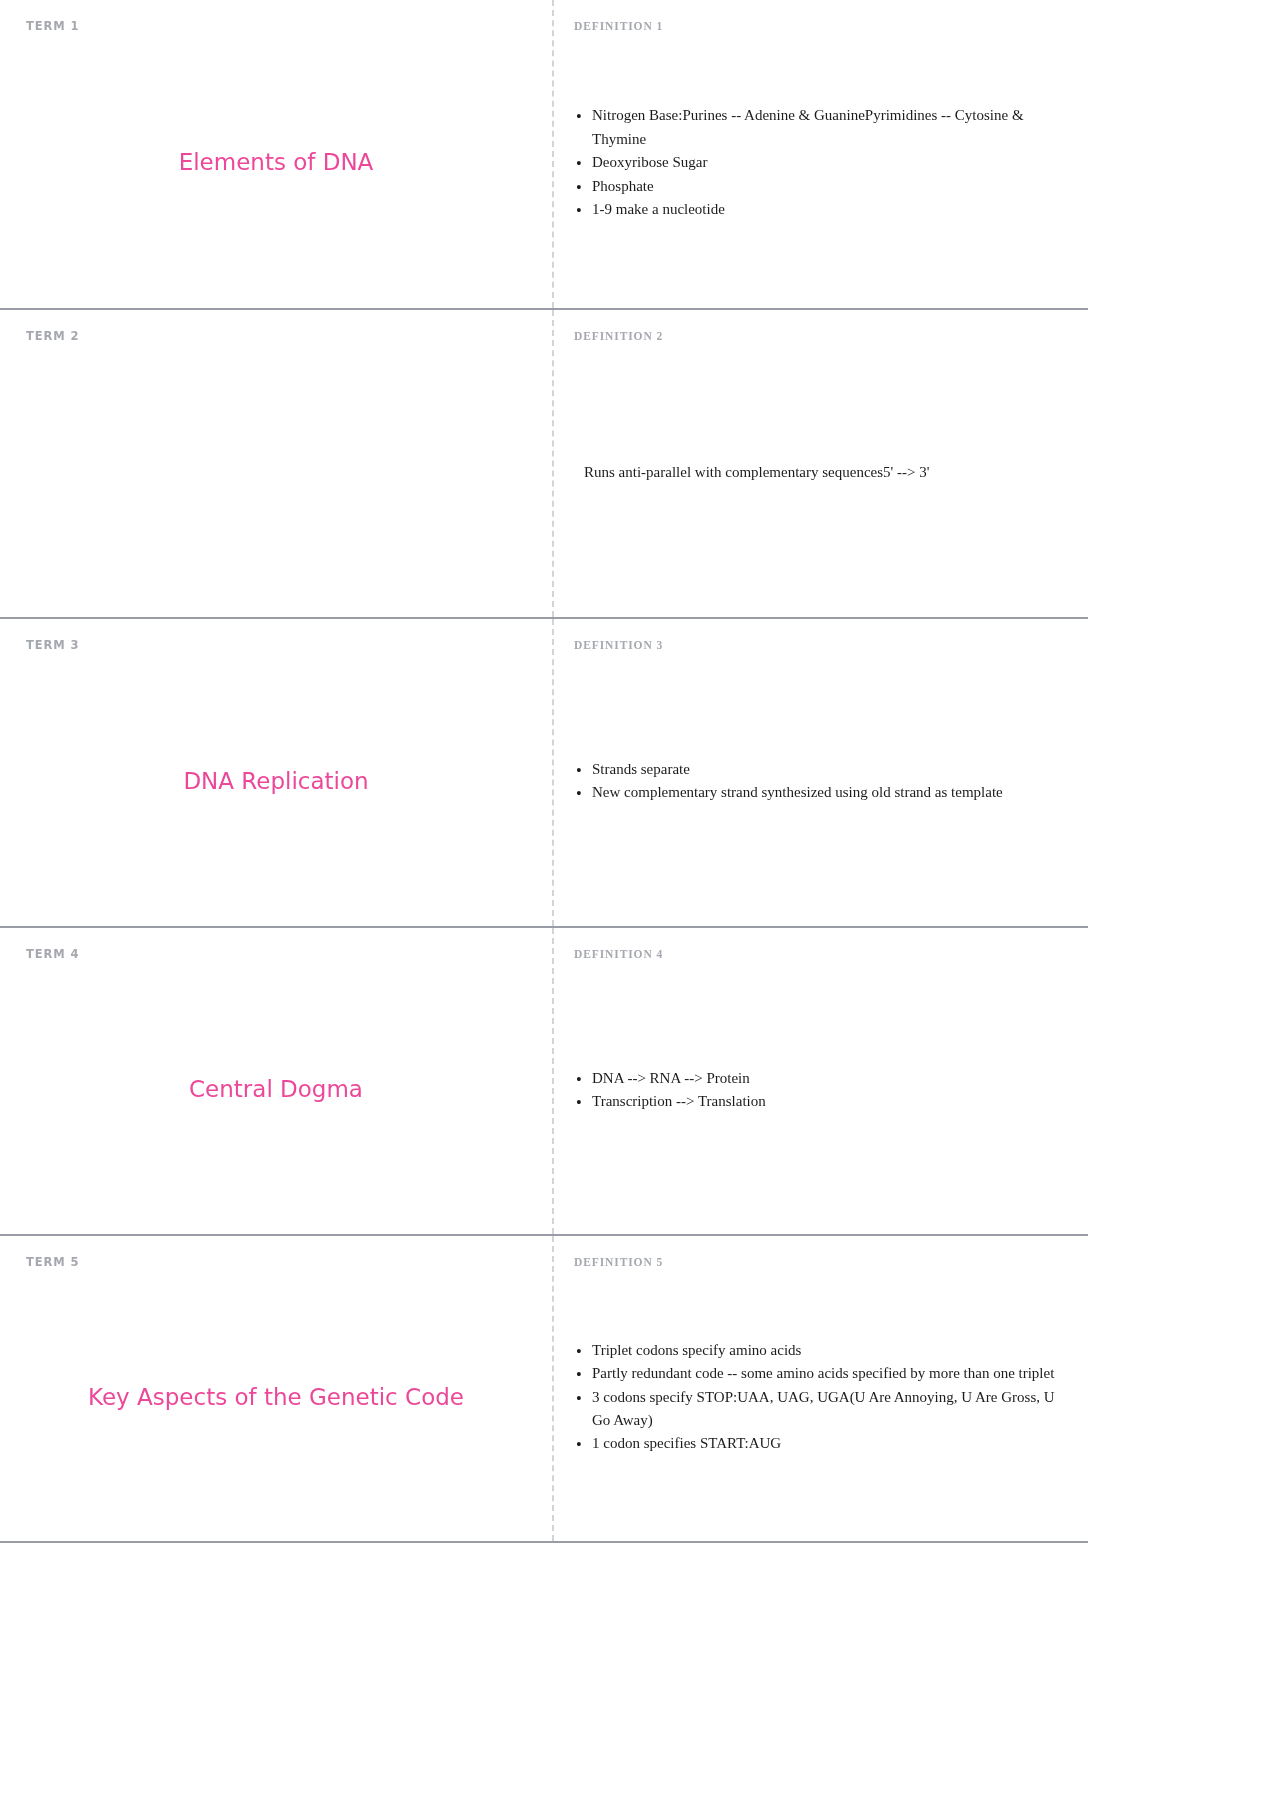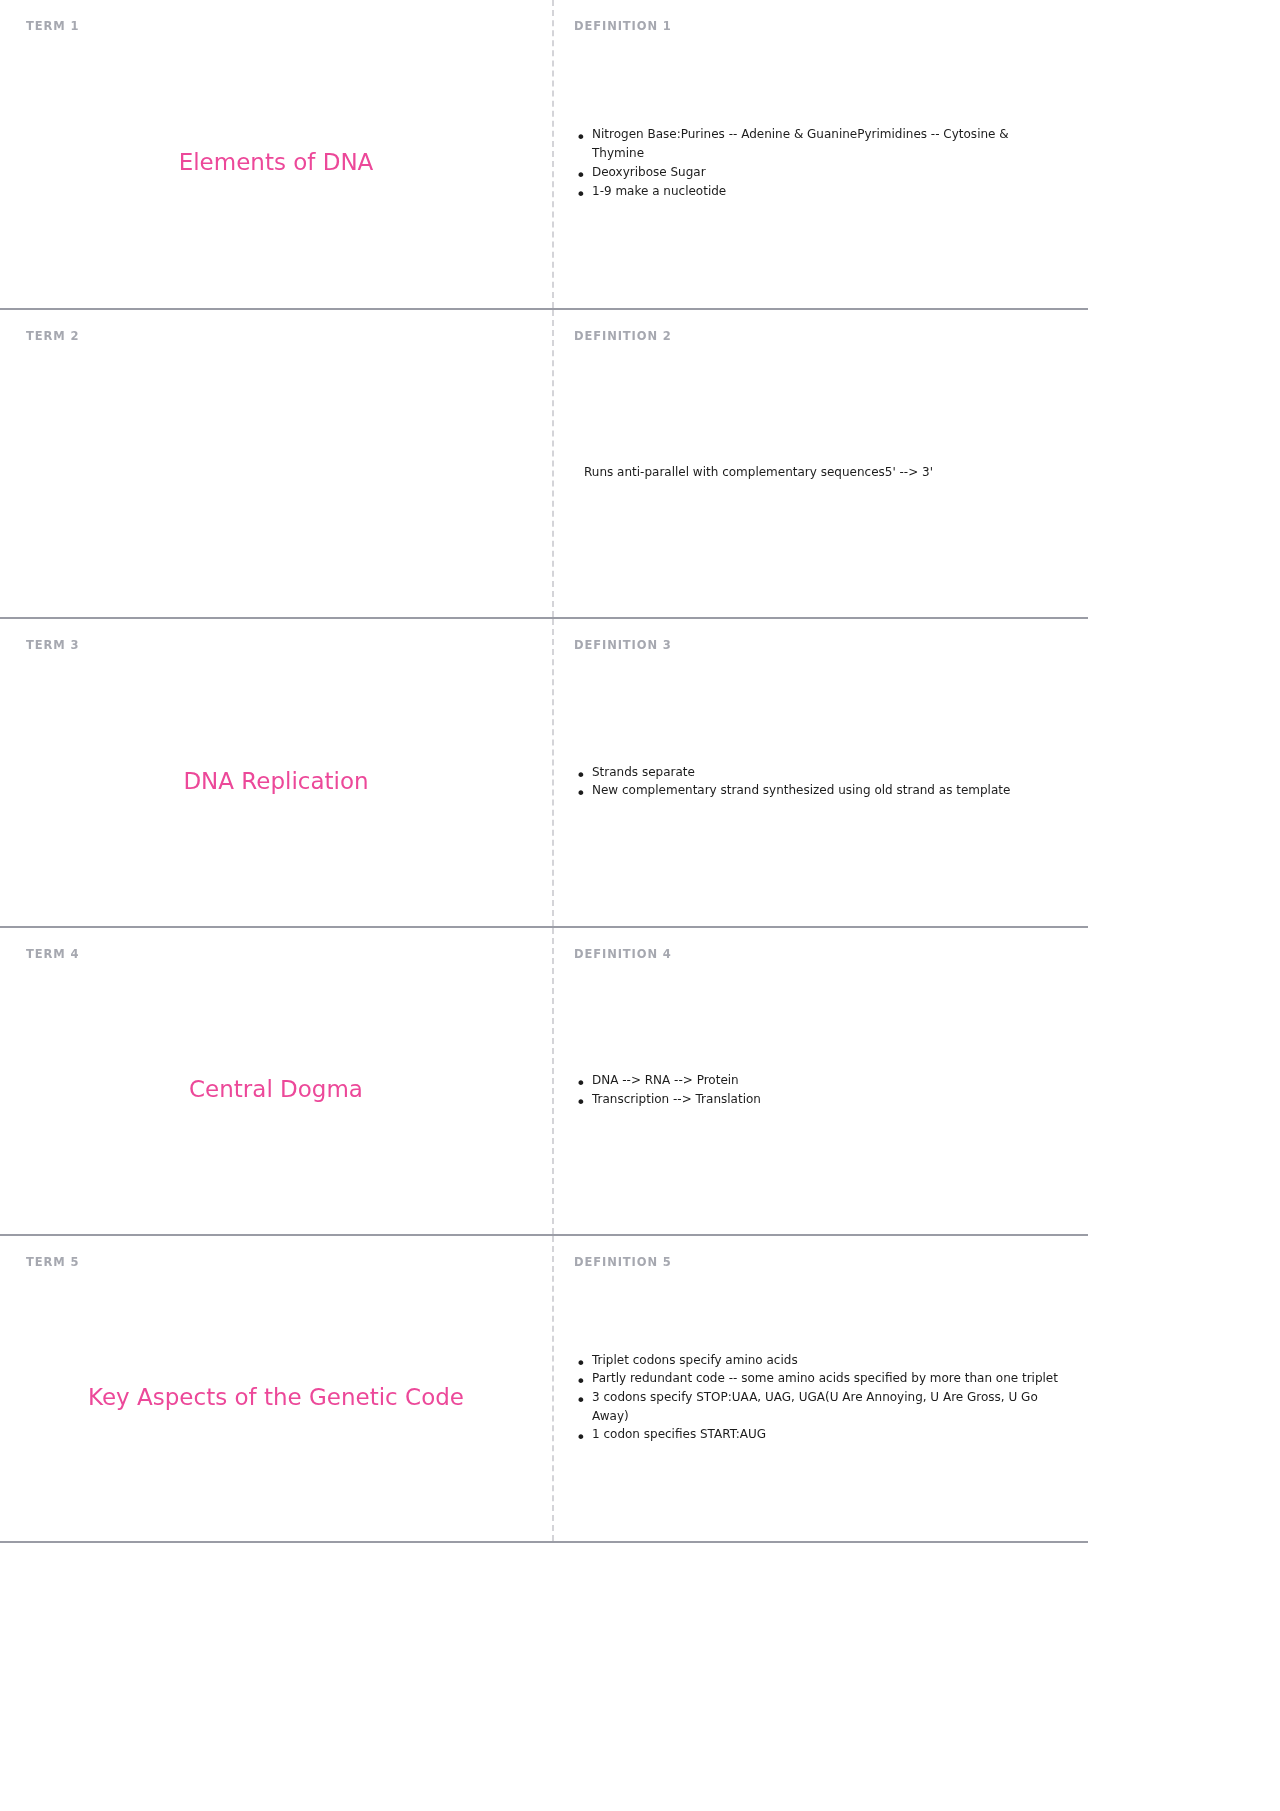--- a/index.html
+++ b/index.html
@@ -46,20 +46,21 @@
 
   
   .def-cell {
     flex: 1 1 auto;
     box-sizing: border-box;
     padding: 20px 24px 20px 20px;
     border-left: 2px dashed #d4d4d8;
     position: relative;
     display: flex;
     flex-direction: column;
+    font-family: Liberation Serif, serif;
   }
 
   .cell-label {
     font-size: 11.5px;
     font-weight: bold;
     letter-spacing: 0.9px;
     color: #a6a8b0;
     text-transform: uppercase;
     line-height: 1.2;
     margin: 0 0 4px 0;
@@ -75,21 +76,21 @@
   .term-text {
     font-size: 23px;
     font-weight: 400;
     color: #ec4899;
     text-align: center;
     line-height: 1.35;
     padding: 0 10px;
   }
 
   .def-text {
-    font-size: 12px;
+    font-size: 15px;
     line-height: 1.56;
     color: #1c1c1c;
   }
 
   .def-list {
     list-style: none;
     margin: 0;
     padding: 0;
   }
   .def-list li {
@@ -140,20 +141,21 @@
         <div class="term-text">Elements of DNA</div>
       </div>
     </div>
     <div class="def-cell">
       <div class="cell-label">DEFINITION 1</div>
       <div class="cell-body">
         <div class="def-text">
           <ul class="def-list">
             <li>Nitrogen Base:Purines -- Adenine &amp; GuaninePyrimidines -- Cytosine &amp; Thymine</li>
             <li>Deoxyribose Sugar</li>
+            <li>Phosphate</li>
             <li class="def-plain">1-9 make a nucleotide</li>
           </ul>
         </div>
       </div>
     </div>
   </div>
 
   <div class="card-row h-row-2">
     <div class="term-cell">
       <div class="cell-label">TERM 2</div>

